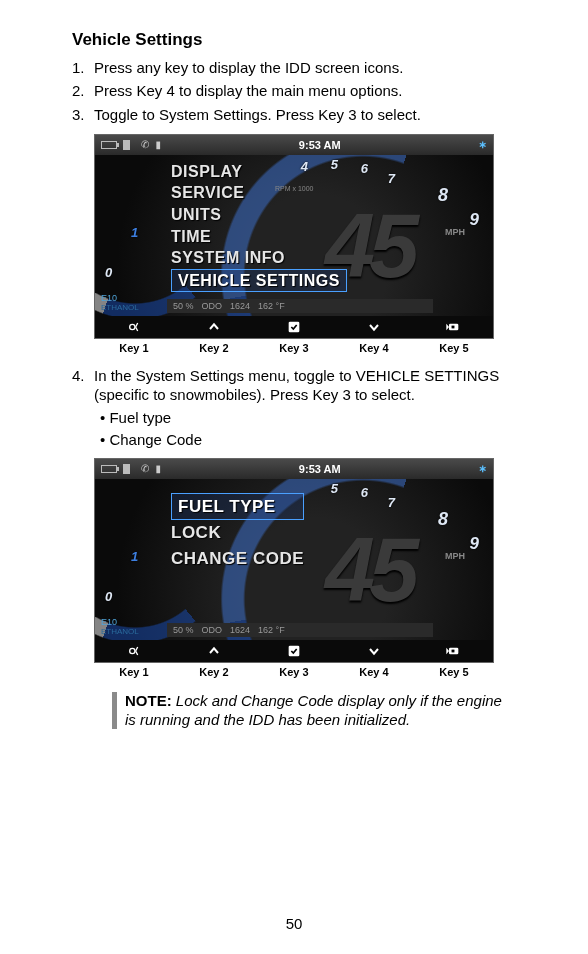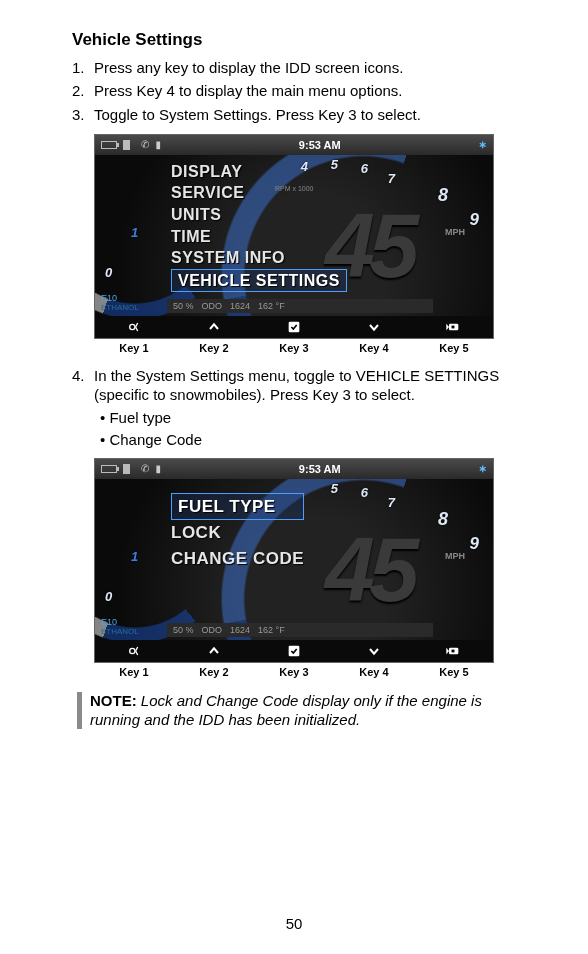--- a/index.html
+++ b/index.html
@@ -110,21 +110,21 @@
   .bb-cell svg { width:16px; height:16px; }
 
   .key-labels {
     width:400px; display:flex; margin-top:3px;
   }
   .key-labels div {
     flex:1; text-align:center; font-size:11px; font-weight:bold;
   }
 
   .note-block {
-    display:flex; margin:14px 0 0 5px; font-size:15px; line-height:1.25;
+    display:flex; margin:14px 0 0 40px; font-size:15px; line-height:1.25;
   }
   .note-bar { width:5px; background:#8a8a8a; margin-right:8px; flex-shrink:0; }
   .note-text { font-style:italic; }
   .note-text .bold { font-weight:bold; font-style:normal; }
 
   .pagenum {
     position:absolute; bottom:22px; left:0; right:0;
     text-align:center; font-size:15px;
   }
 </style>

